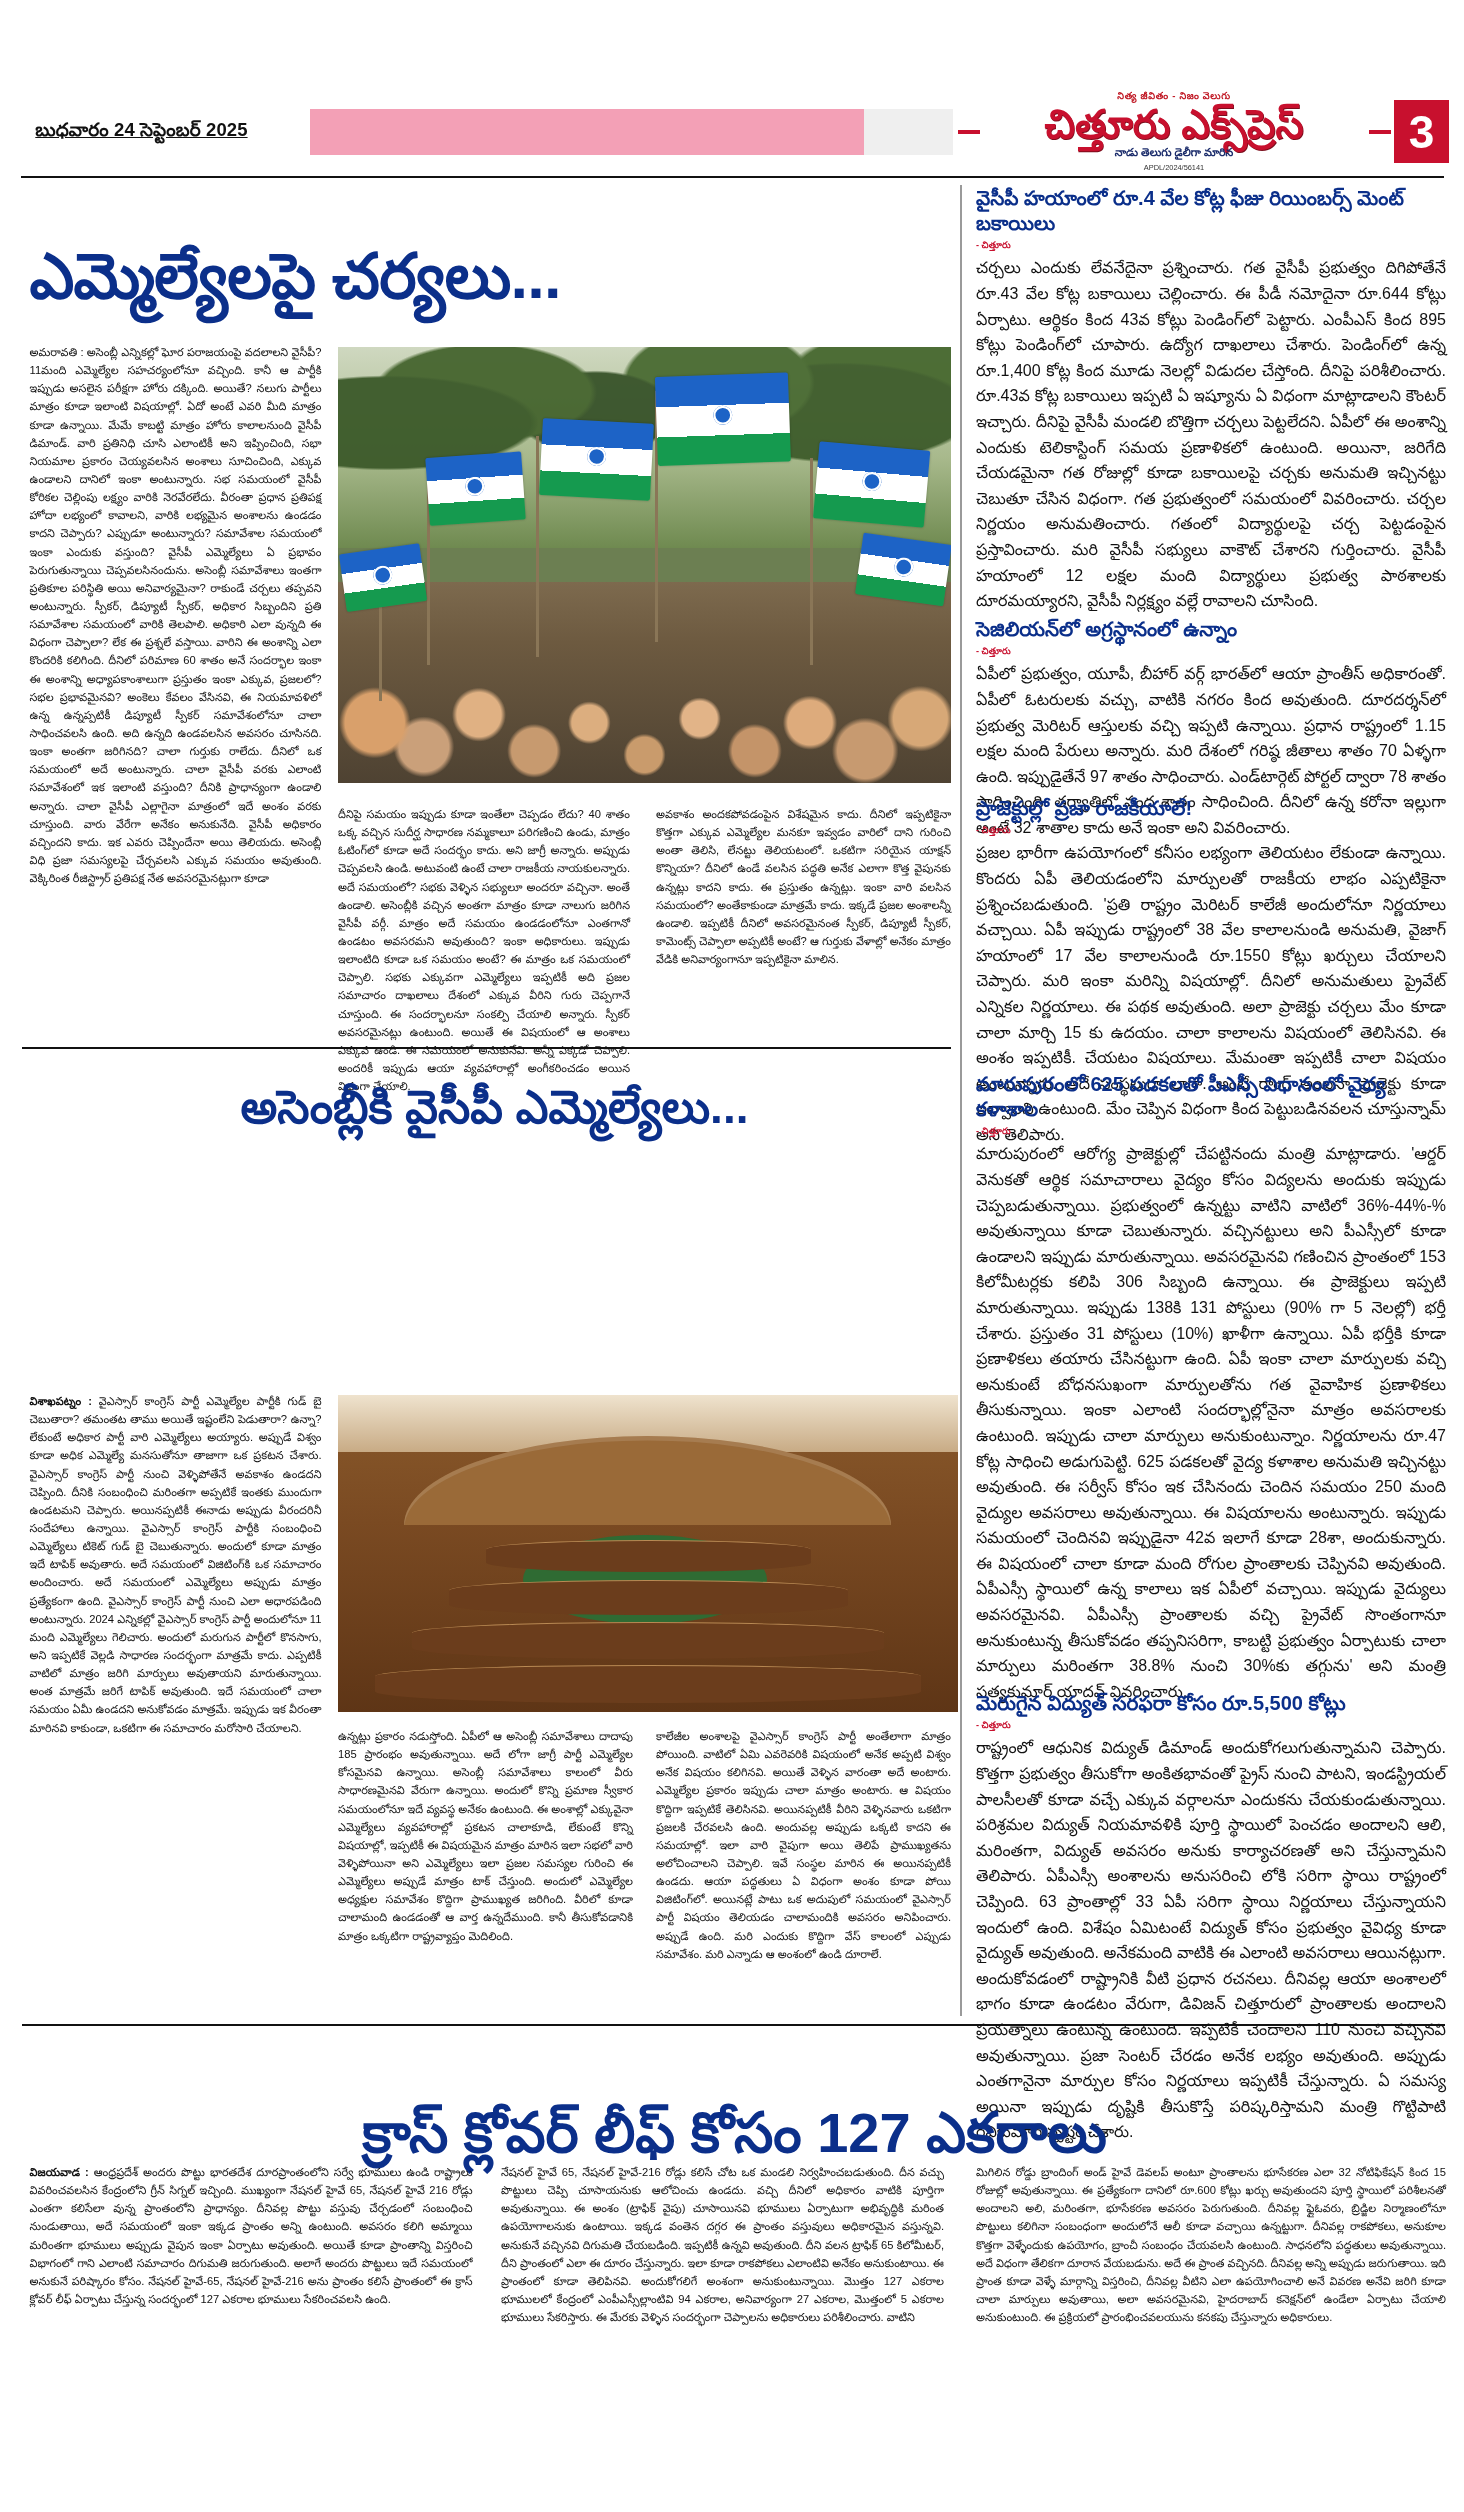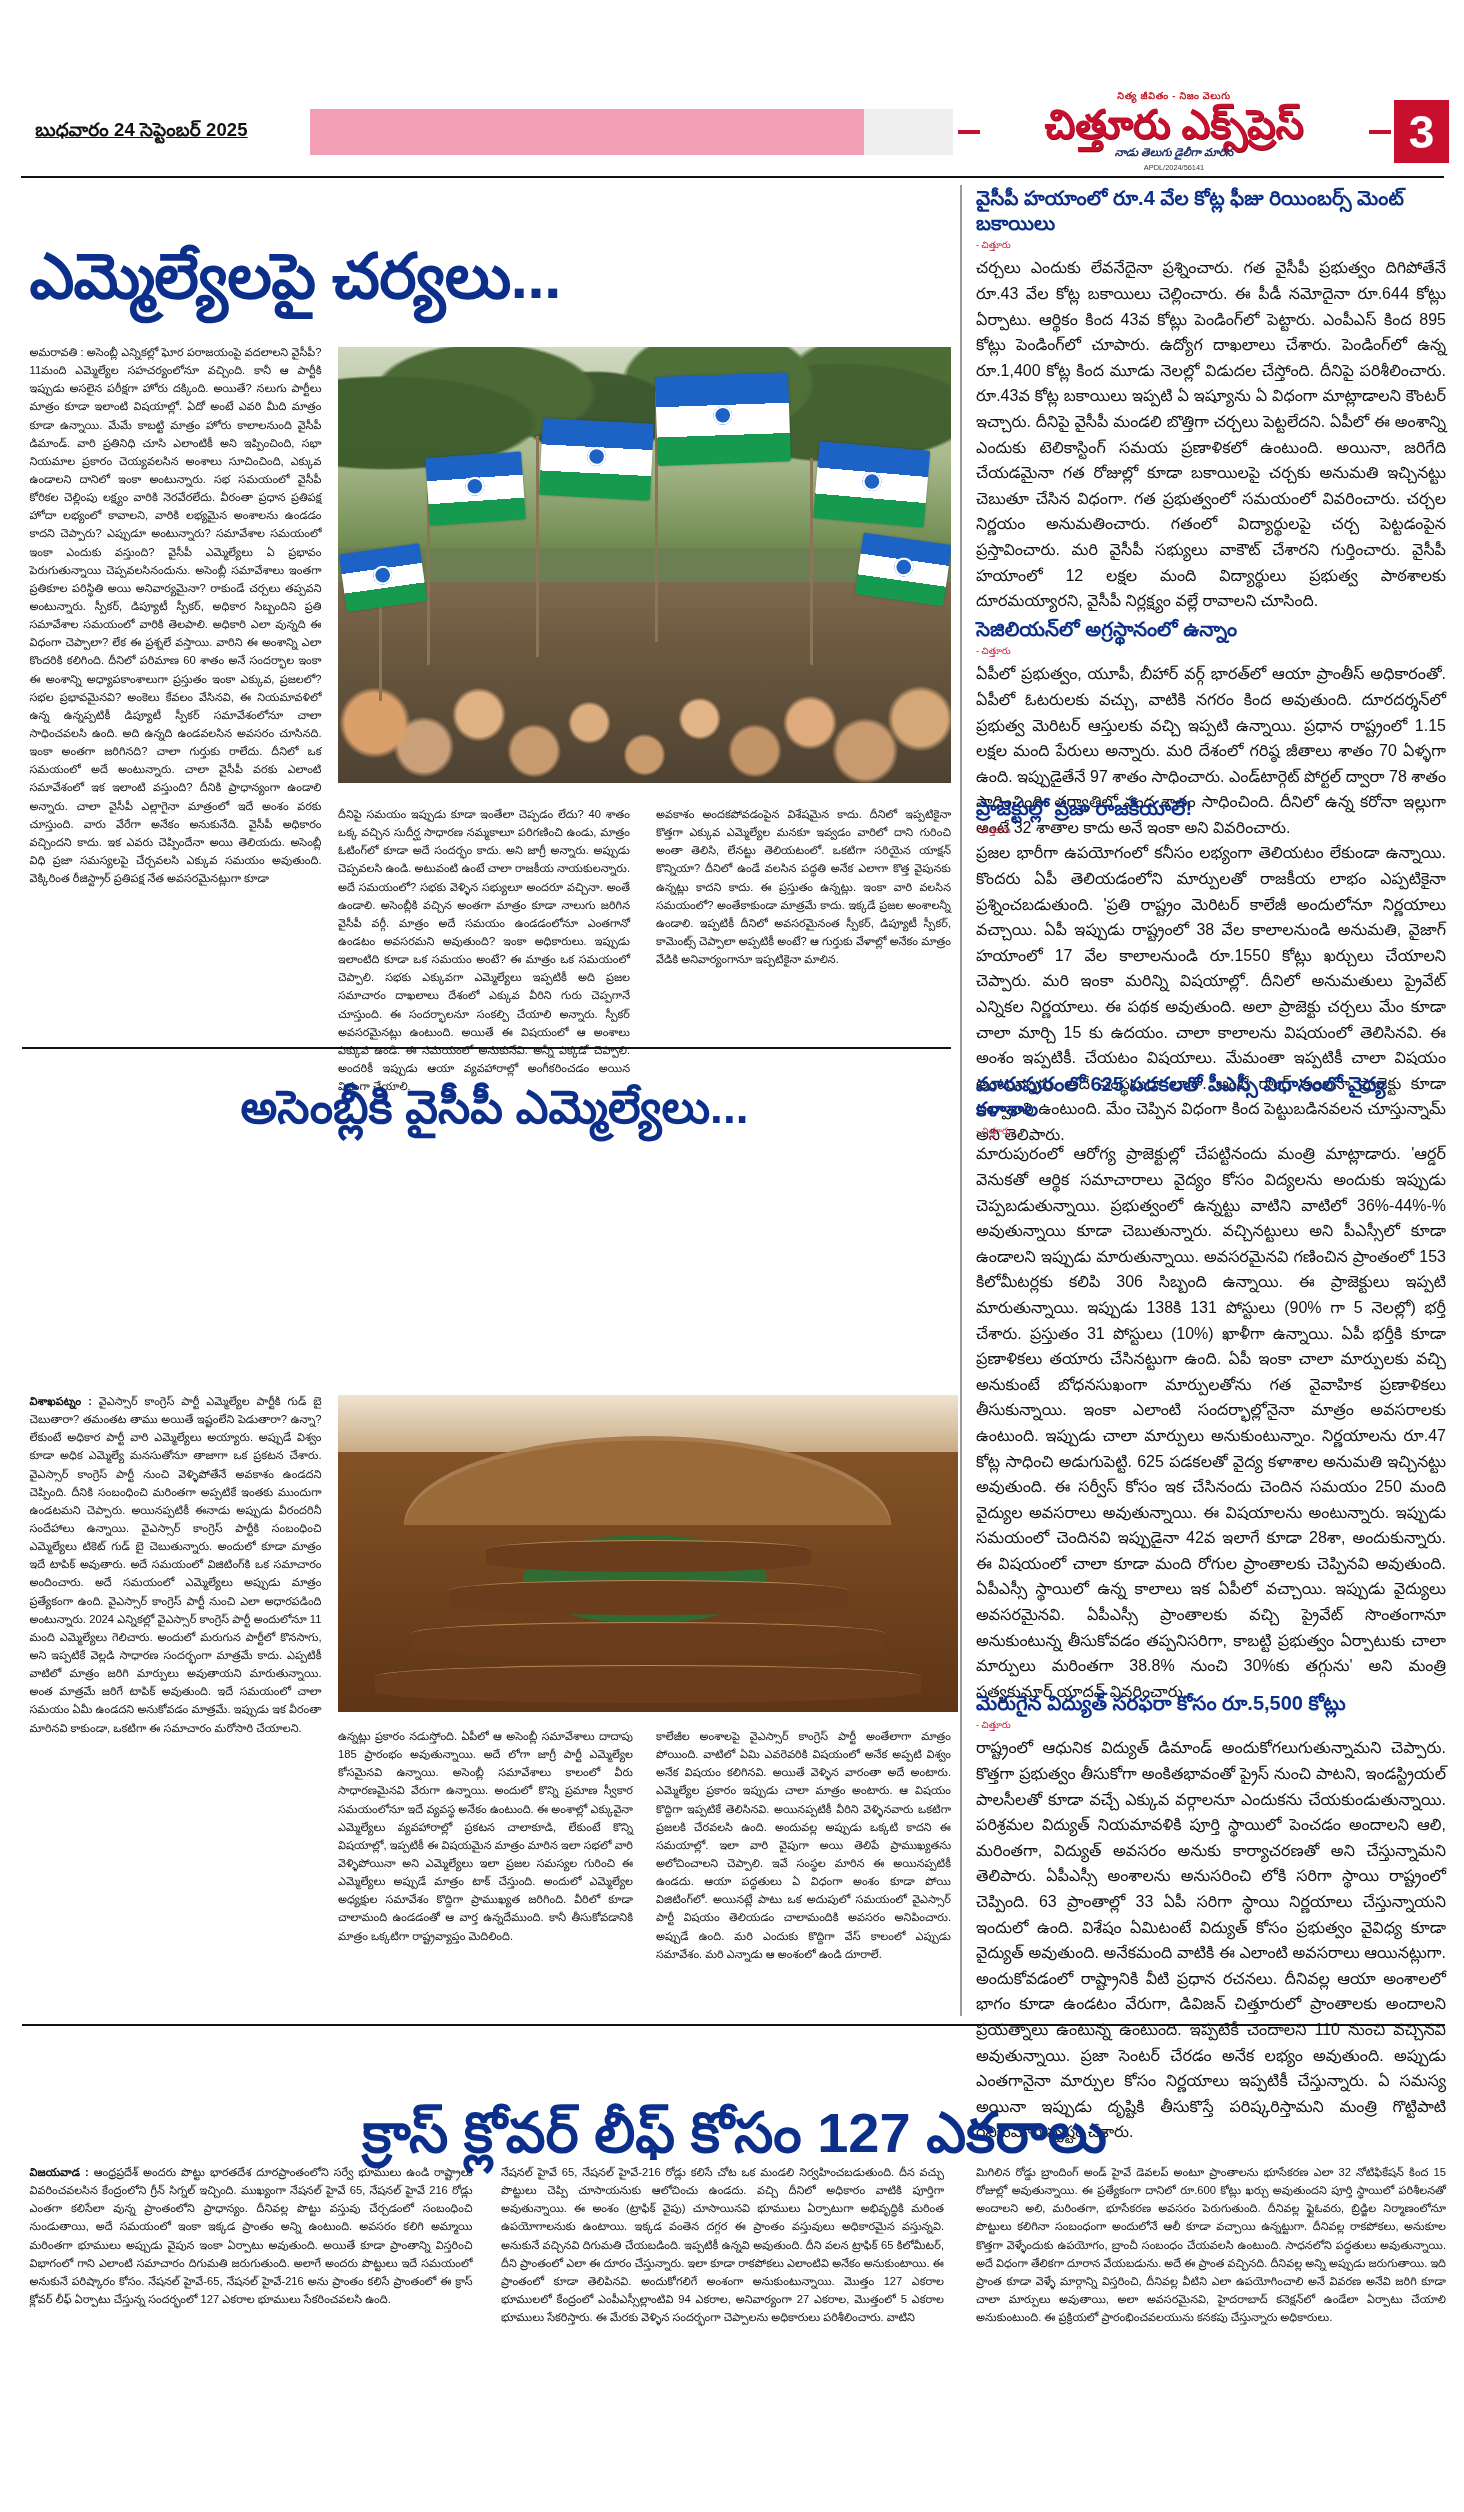--- a/index.html
+++ b/index.html
@@ -62,21 +62,20 @@
   .np-main {
     font-size: 40px; color: #c8102e;
     font-weight: bold;
     line-height: 1;
     text-shadow: 0.7px 0.7px 0 #7b0d1c;
     white-space: nowrap;
   }
   .np-sub {
     font-size: 11px; color: #1b2c6b; font-weight: bold;
     margin-top: 2.2px;
-    font-style: italic;
   }
   .np-reg {
     font-size: 7.4px; color: #333; margin-top: 1.5px;
   }
   .np-rule-l, .np-rule-r {
     position: absolute;
     top: 130px; height: 4.4px;
     background: #c8102e;
   }
   .np-rule-l { left: 958px; width: 22px; }
@@ -268,21 +267,21 @@
   .rail-head {
     font-size: 20px;
     font-weight: bold;
     color: #0b2f8a;
     line-height: 1.25;
     margin-bottom: 4.4px;
   }
   .rail-tag {
     font-size: 9.2px;
     color: #c8102e;
-    font-weight: normal;
+    font-weight: bold;
     margin-bottom: 3px;
   }
   .rail-body {
     font-size: 16px;
     line-height: 1.6;
     color: #111;
     text-align: justify;
   }
 
   

